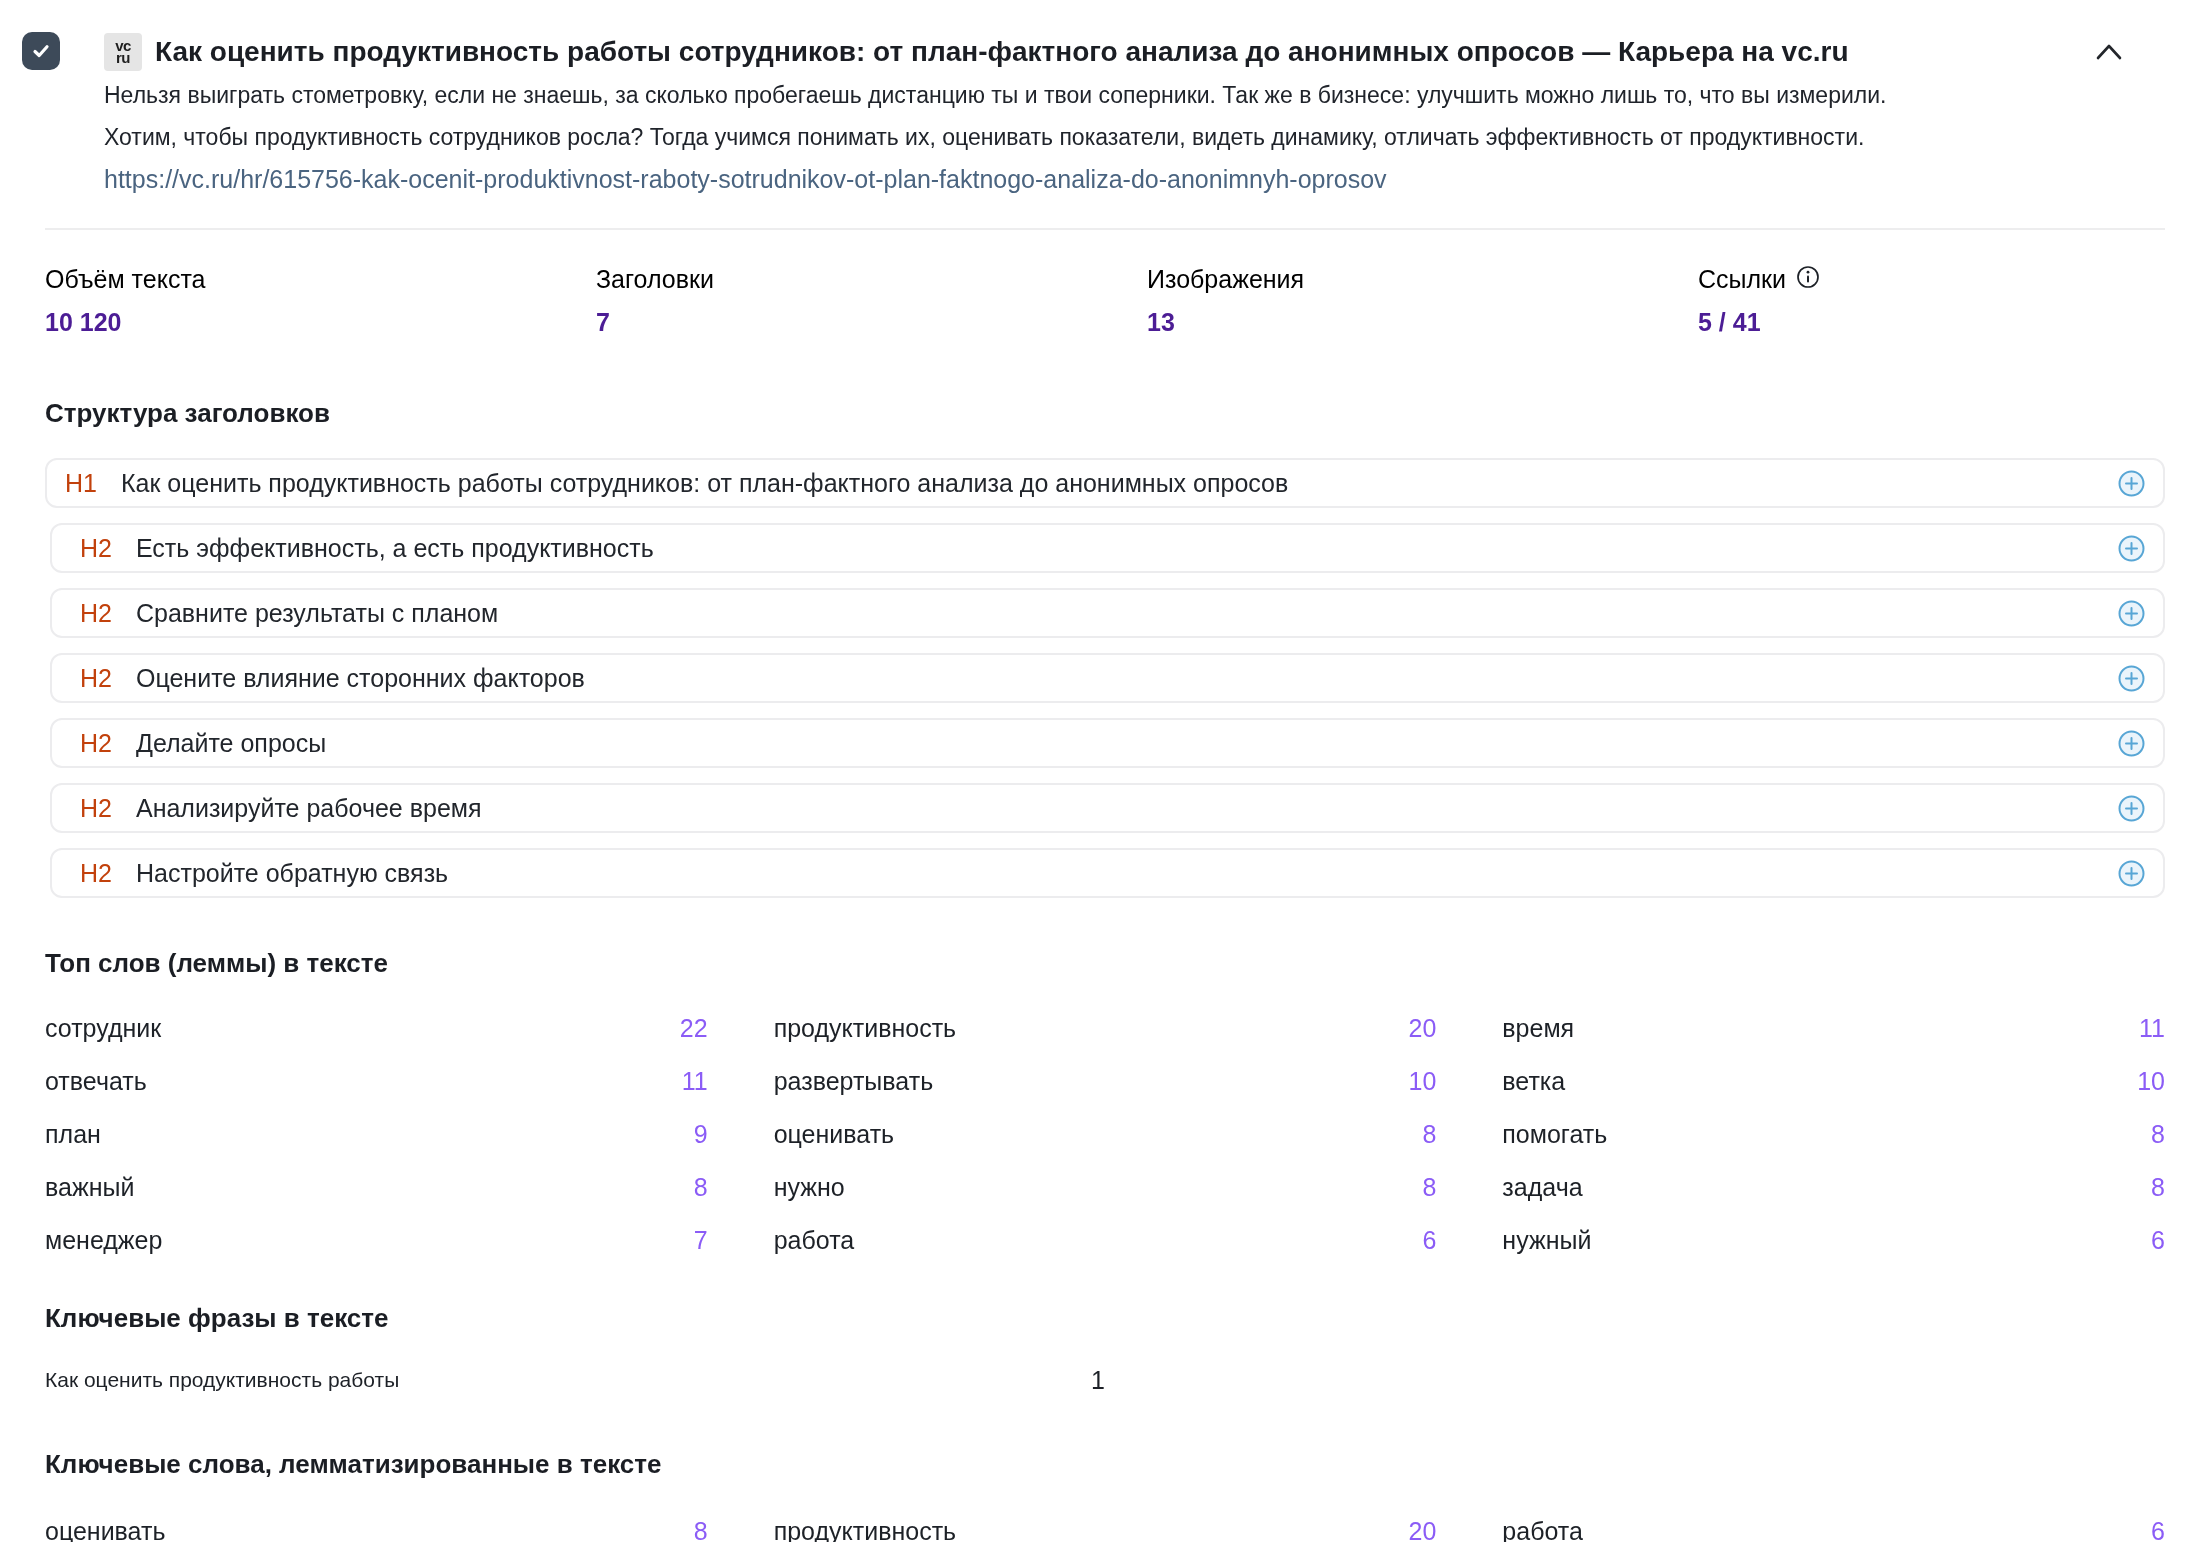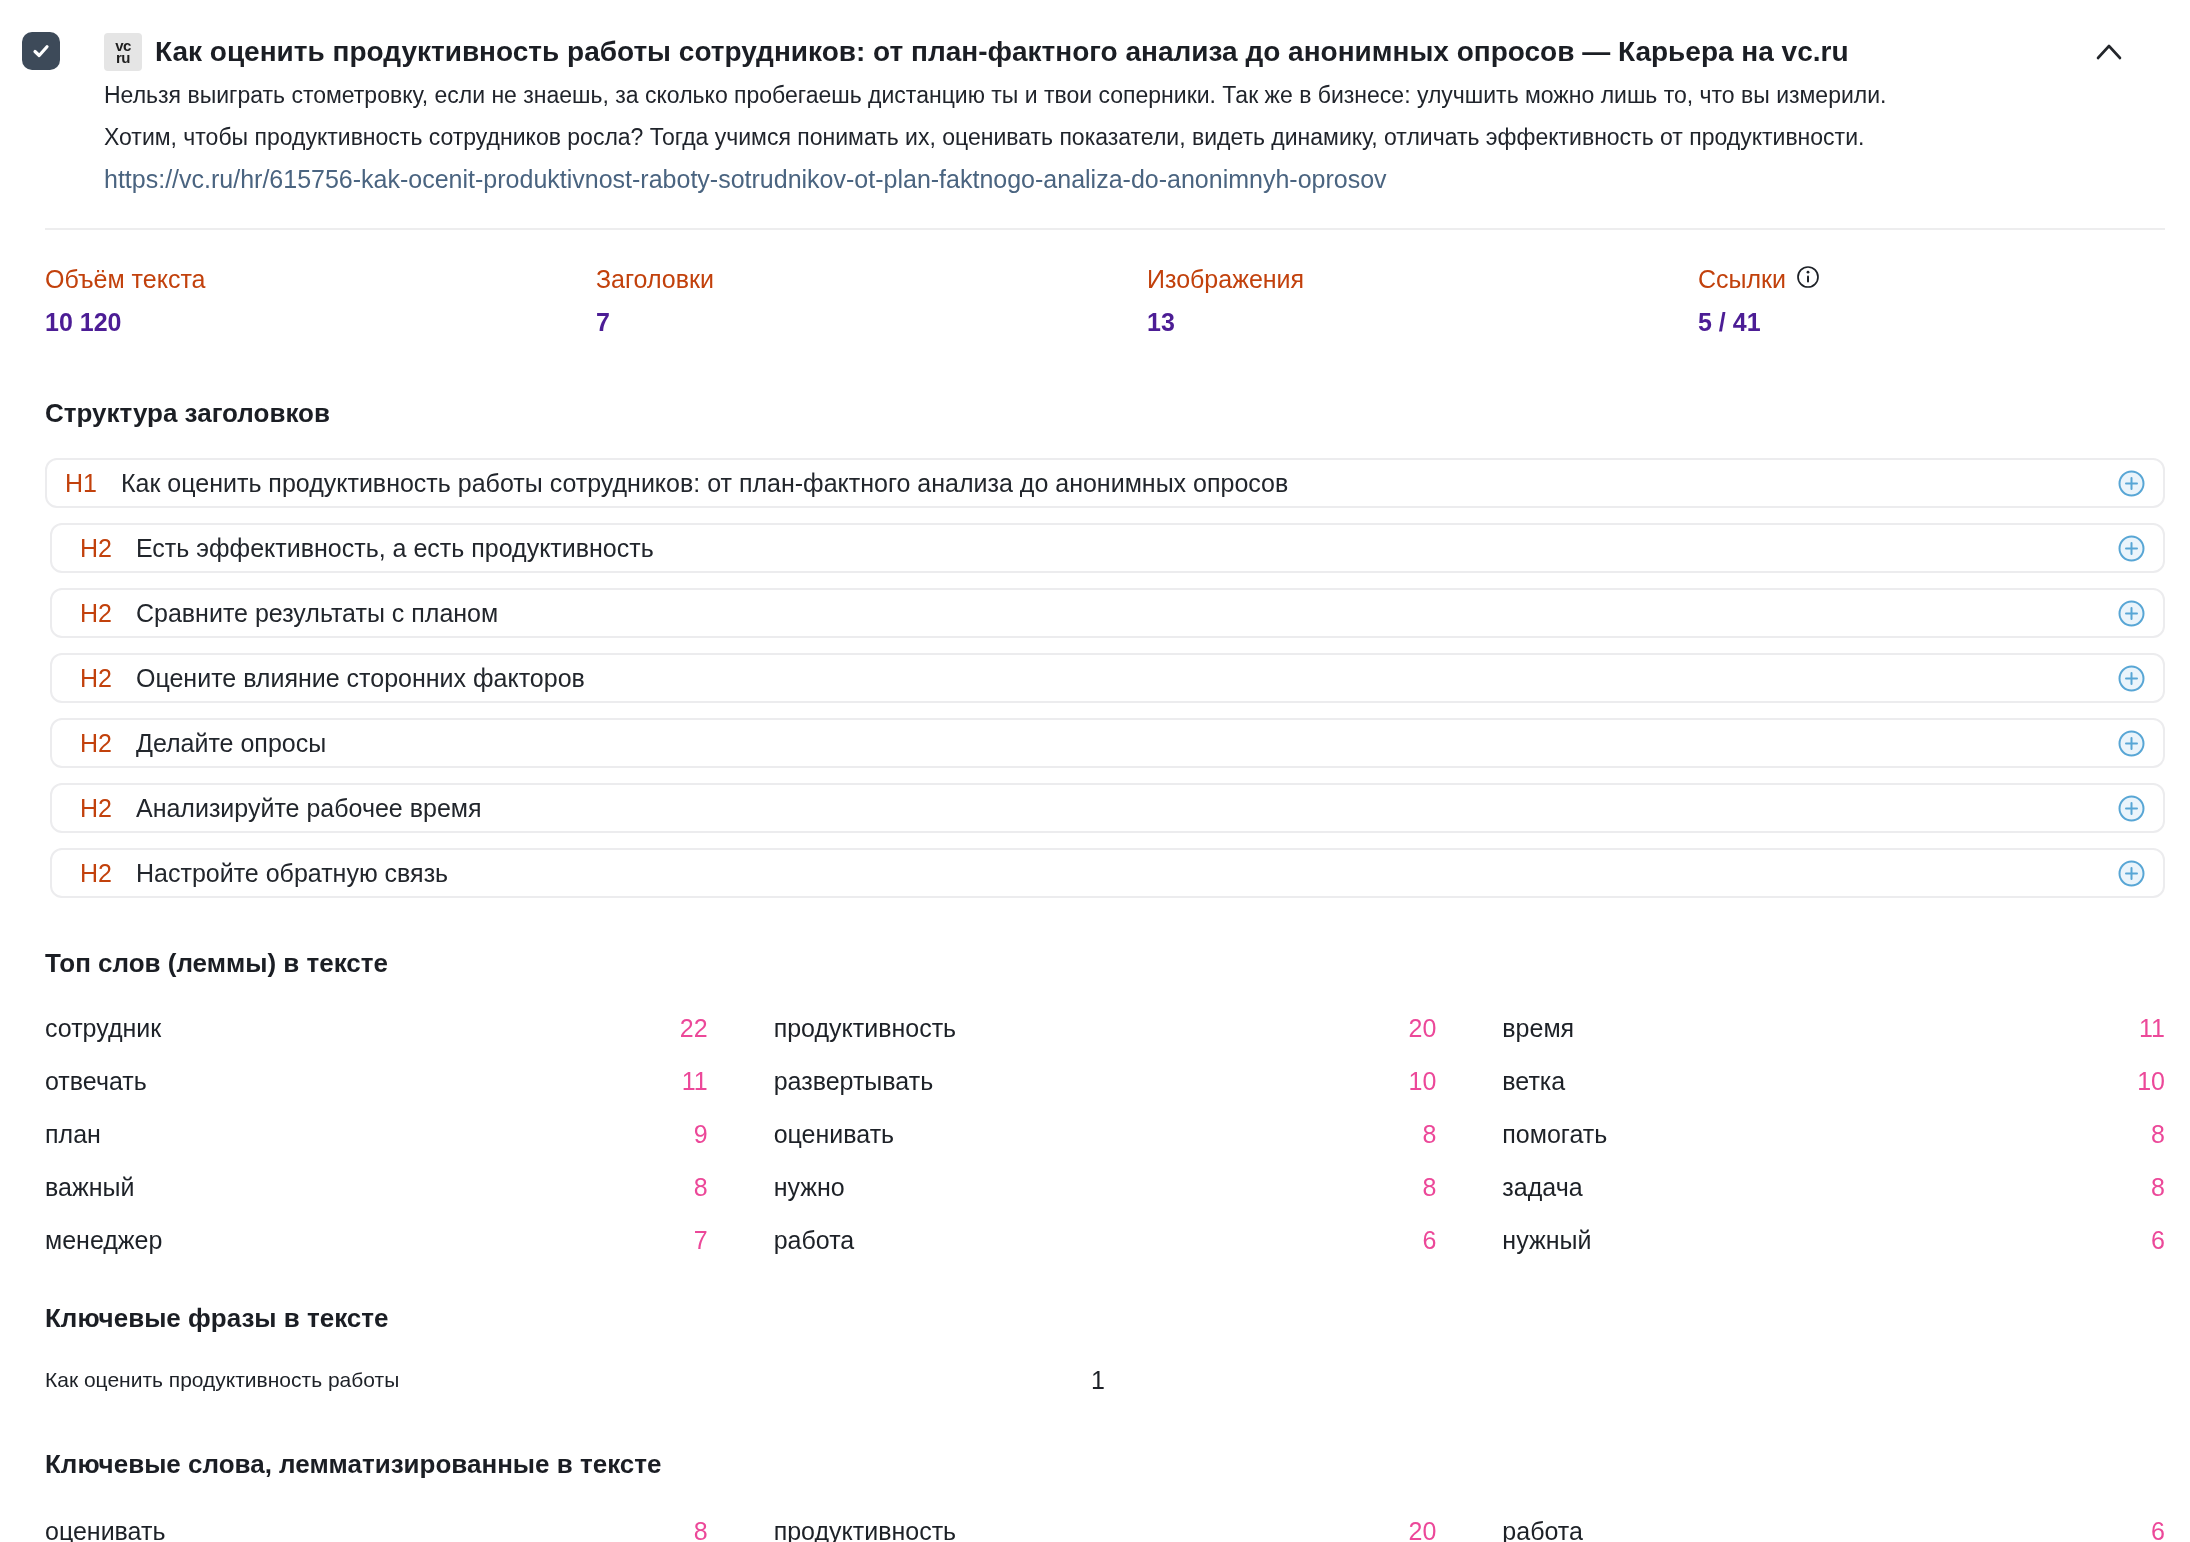--- a/index.html
+++ b/index.html
@@ -43,21 +43,21 @@
   .page-url {
     display: inline-block; margin-top: 4px; height: 34px; line-height: 34px;
     font-size: 25px; color: #4a6480; text-decoration: none; cursor: pointer;
   }
 
   .divider { margin: 32px 25px 0 45px; height: 2px; background: #ededee; }
 
   
   .stats { margin: 34px 0 0 45px; display: grid; grid-template-columns: repeat(4, 551px); }
   .stat-label-row { display: flex; align-items: center; height: 30px; }
-  .stat-label { font-size: 25px; color: #c2410c; }
+  .stat-label { font-size: 25px; color: #000000; }
   .stat-info { display: none; margin-left: 10px; margin-top: -4px; cursor: pointer; }
   .stat-info.visible { display: inline-flex; }
   .stat-value { margin-top: 14px; height: 30px; font-size: 25px; font-weight: bold; color: #4c1d95; }
 
   
   .section-title { margin-left: 45px; height: 32px; font-size: 26px; font-weight: bold; color: #1b1e24; }
   .st-1 { margin-top: 60px; }
   .st-2 { margin-top: 50px; }
   .st-3 { margin-top: 36px; }
   .st-4 { margin-top: 46px; }
@@ -83,21 +83,21 @@
   }
 
   
   .words-grid {
     margin: 22px 25px 0 45px;
     display: grid; grid-template-columns: repeat(3, 1fr); column-gap: 66px;
   }
   .words-grid.last { margin-top: 24px; }
   .word-item { height: 53px; display: flex; align-items: center; justify-content: space-between; }
   .word-text { font-size: 25px; color: #1d2127; }
-  .word-count { font-size: 25px; color: #ec4899; }
+  .word-count { font-size: 25px; color: #8b5cf6; }
 
   
   .phrases-grid {
     margin: 22px 25px 0 45px;
     display: grid; grid-template-columns: repeat(2, 1fr);
   }
   .phrase-item { height: 46px; display: flex; align-items: center; justify-content: space-between; }
   .phrase-text { font-size: 21px; color: #1d2127; }
   .phrase-count { font-size: 25px; color: #1d2127; }
 </style>

